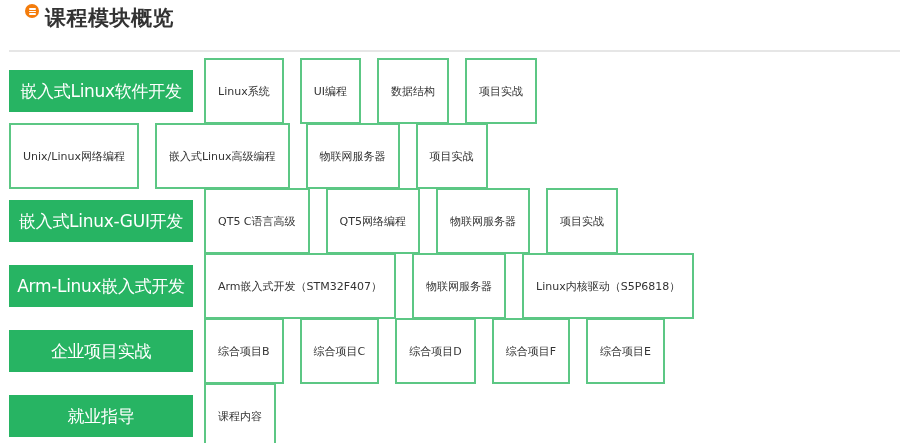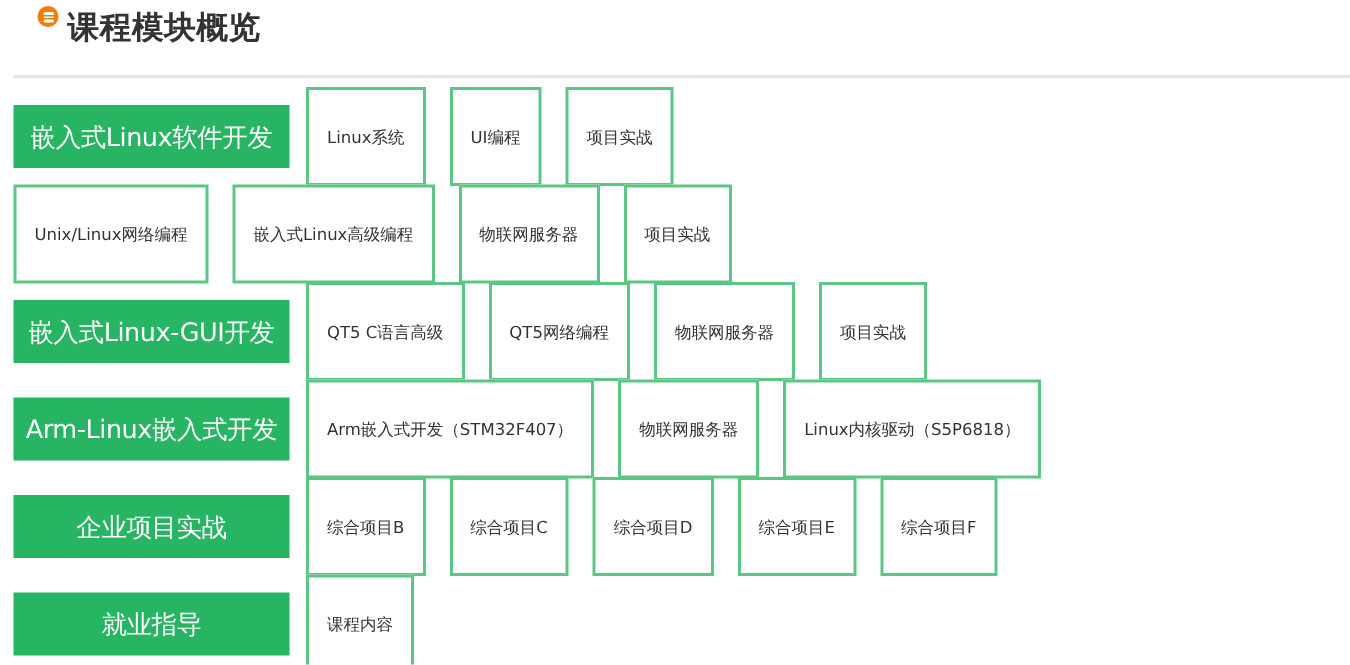--- a/index.html
+++ b/index.html
@@ -115,20 +115,21 @@
   <span class="header-title">课程模块概览</span>
 </div>
 <div class="divider"></div>
 
 <div class="rows">
   <div class="row">
     <div class="cat">嵌入式Linux软件开发</div>
     <div class="tags">
       <div class="tag">Linux系统</div>
       <div class="tag">UI编程</div>
+      <div class="tag">数据结构</div>
       <div class="tag">项目实战</div>
     </div>
   </div>
 
   <div class="row">
     <div class="tags">
       <div class="tag">Unix/Linux网络编程</div>
       <div class="tag">嵌入式Linux高级编程</div>
       <div class="tag">物联网服务器</div>
       <div class="tag">项目实战</div>
@@ -153,22 +154,22 @@
       <div class="tag">Linux内核驱动（S5P6818）</div>
     </div>
   </div>
 
   <div class="row">
     <div class="cat">企业项目实战</div>
     <div class="tags">
       <div class="tag">综合项目B</div>
       <div class="tag">综合项目C</div>
       <div class="tag">综合项目D</div>
+      <div class="tag">综合项目F</div>
       <div class="tag">综合项目E</div>
-      <div class="tag">综合项目F</div>
     </div>
   </div>
 
   <div class="row">
     <div class="cat">就业指导</div>
     <div class="tags">
       <div class="tag">课程内容</div>
     </div>
   </div>
 </div>

